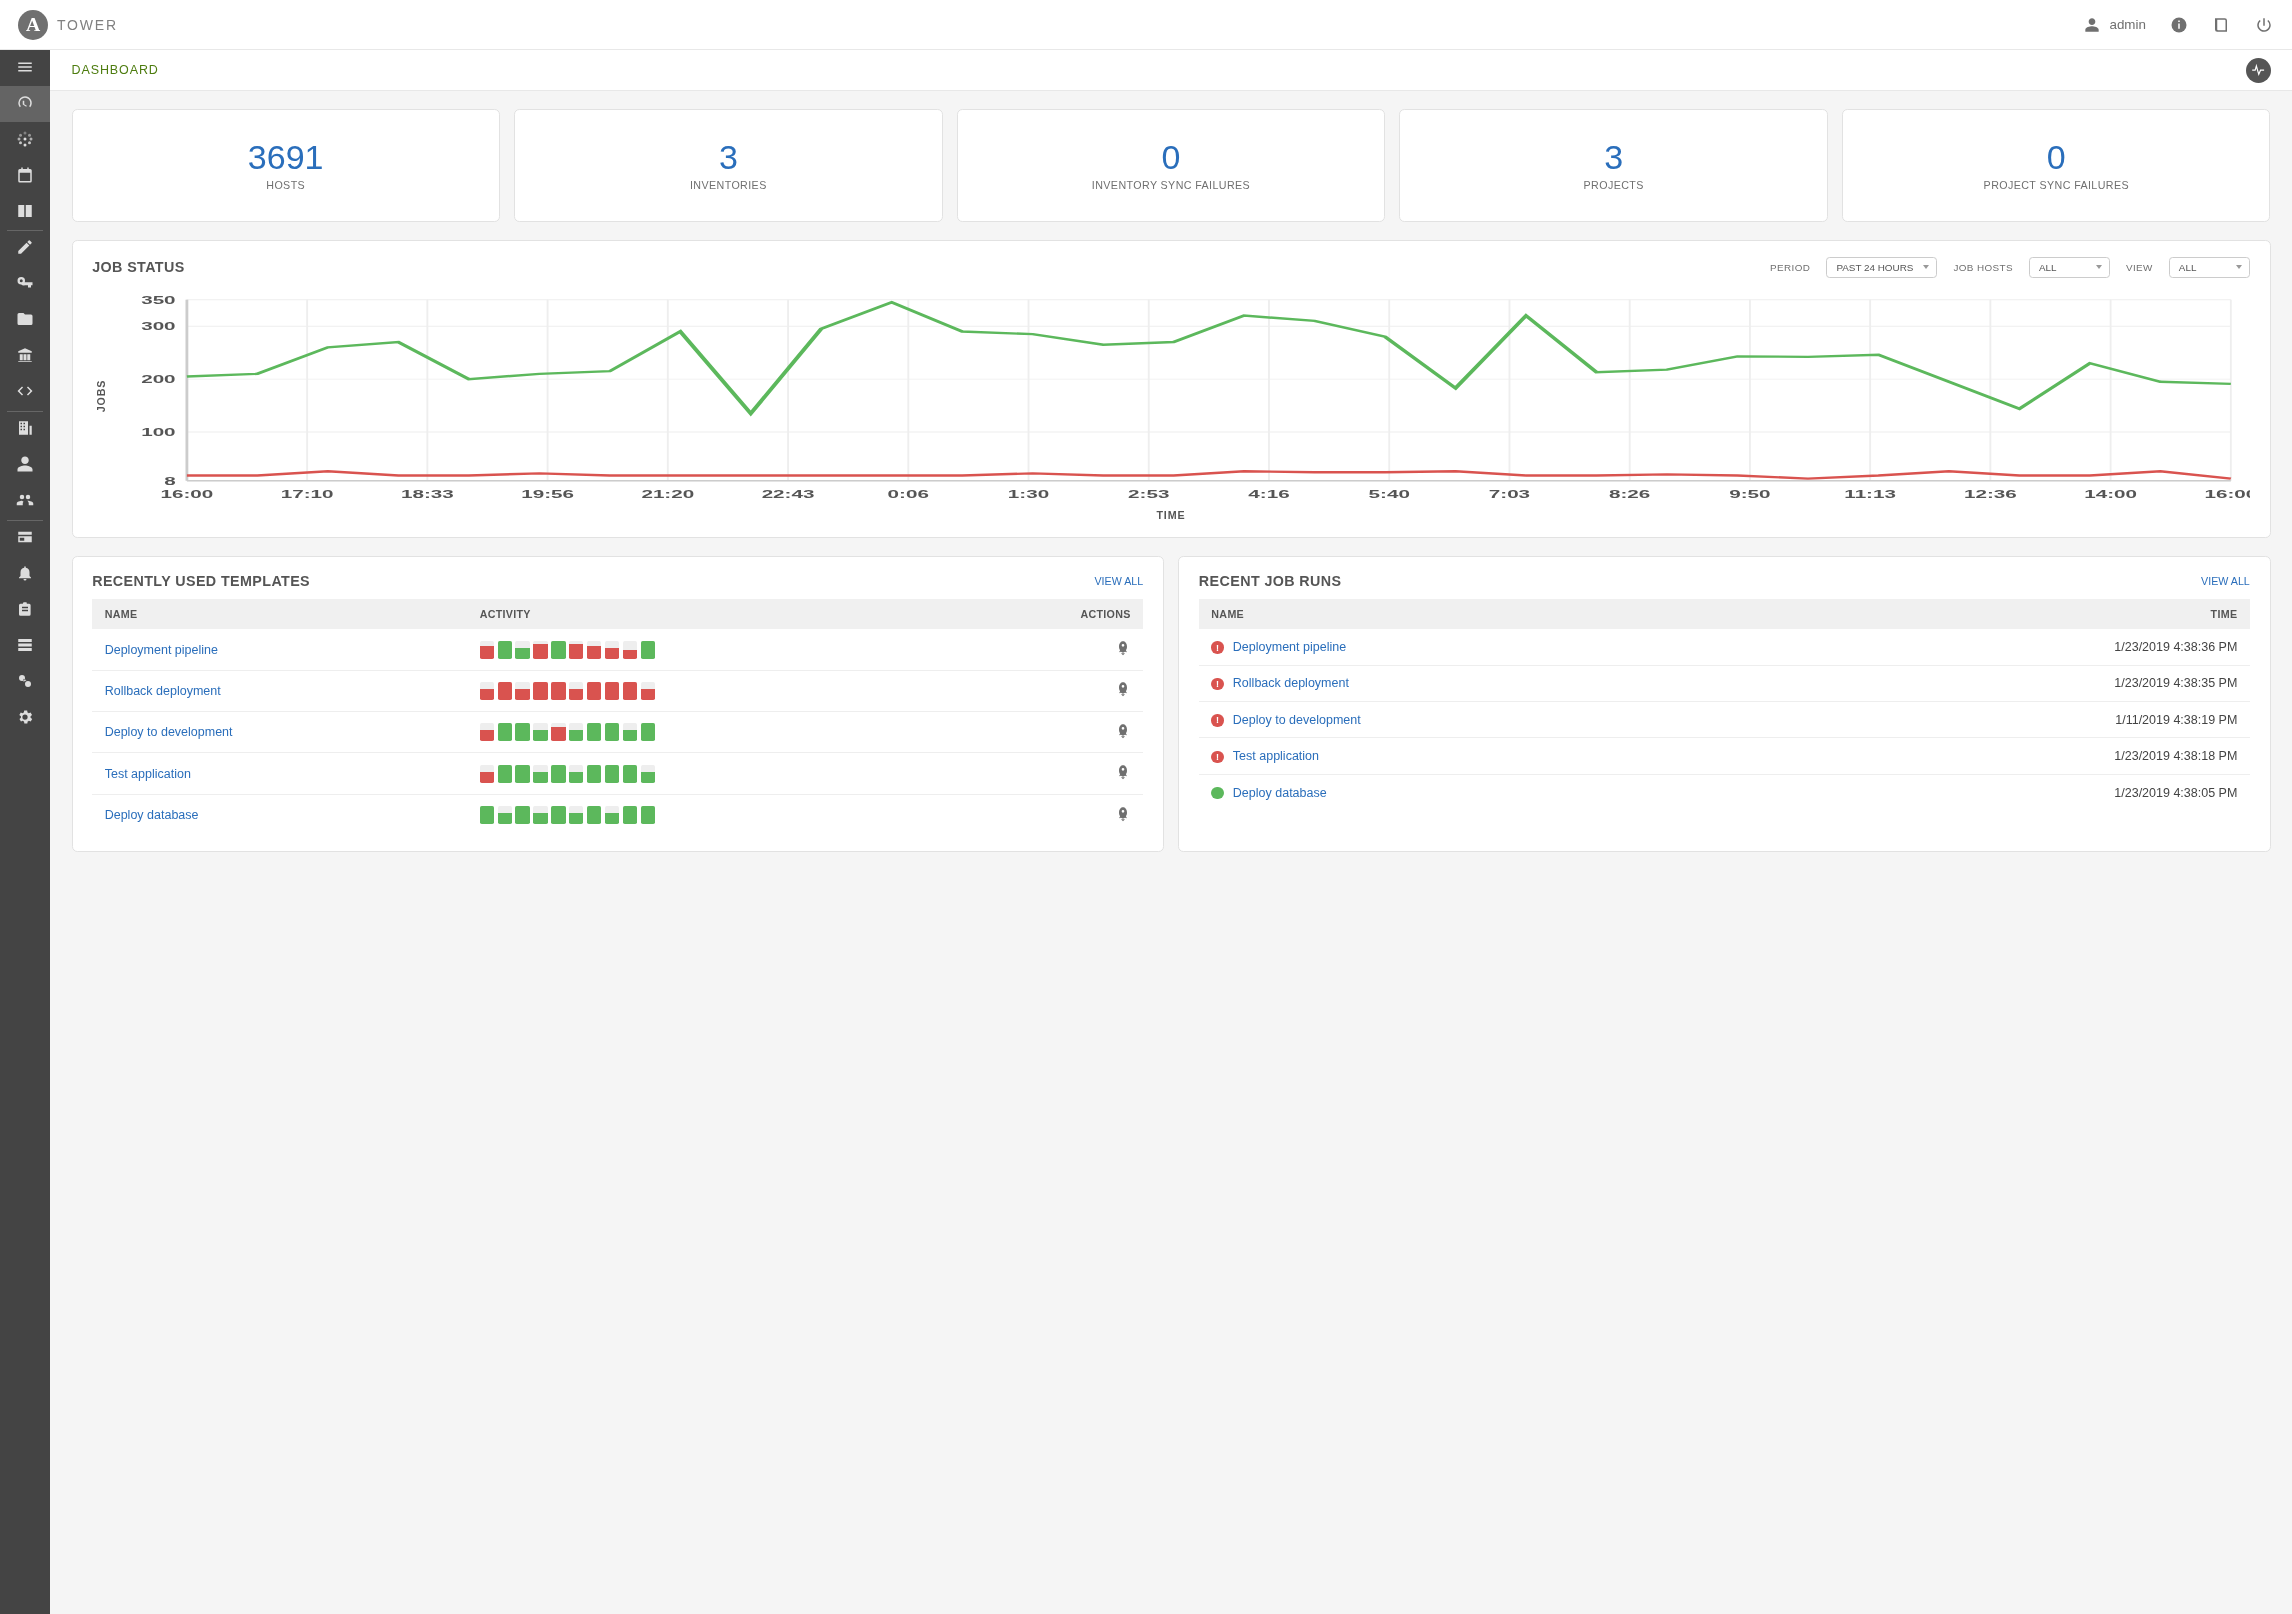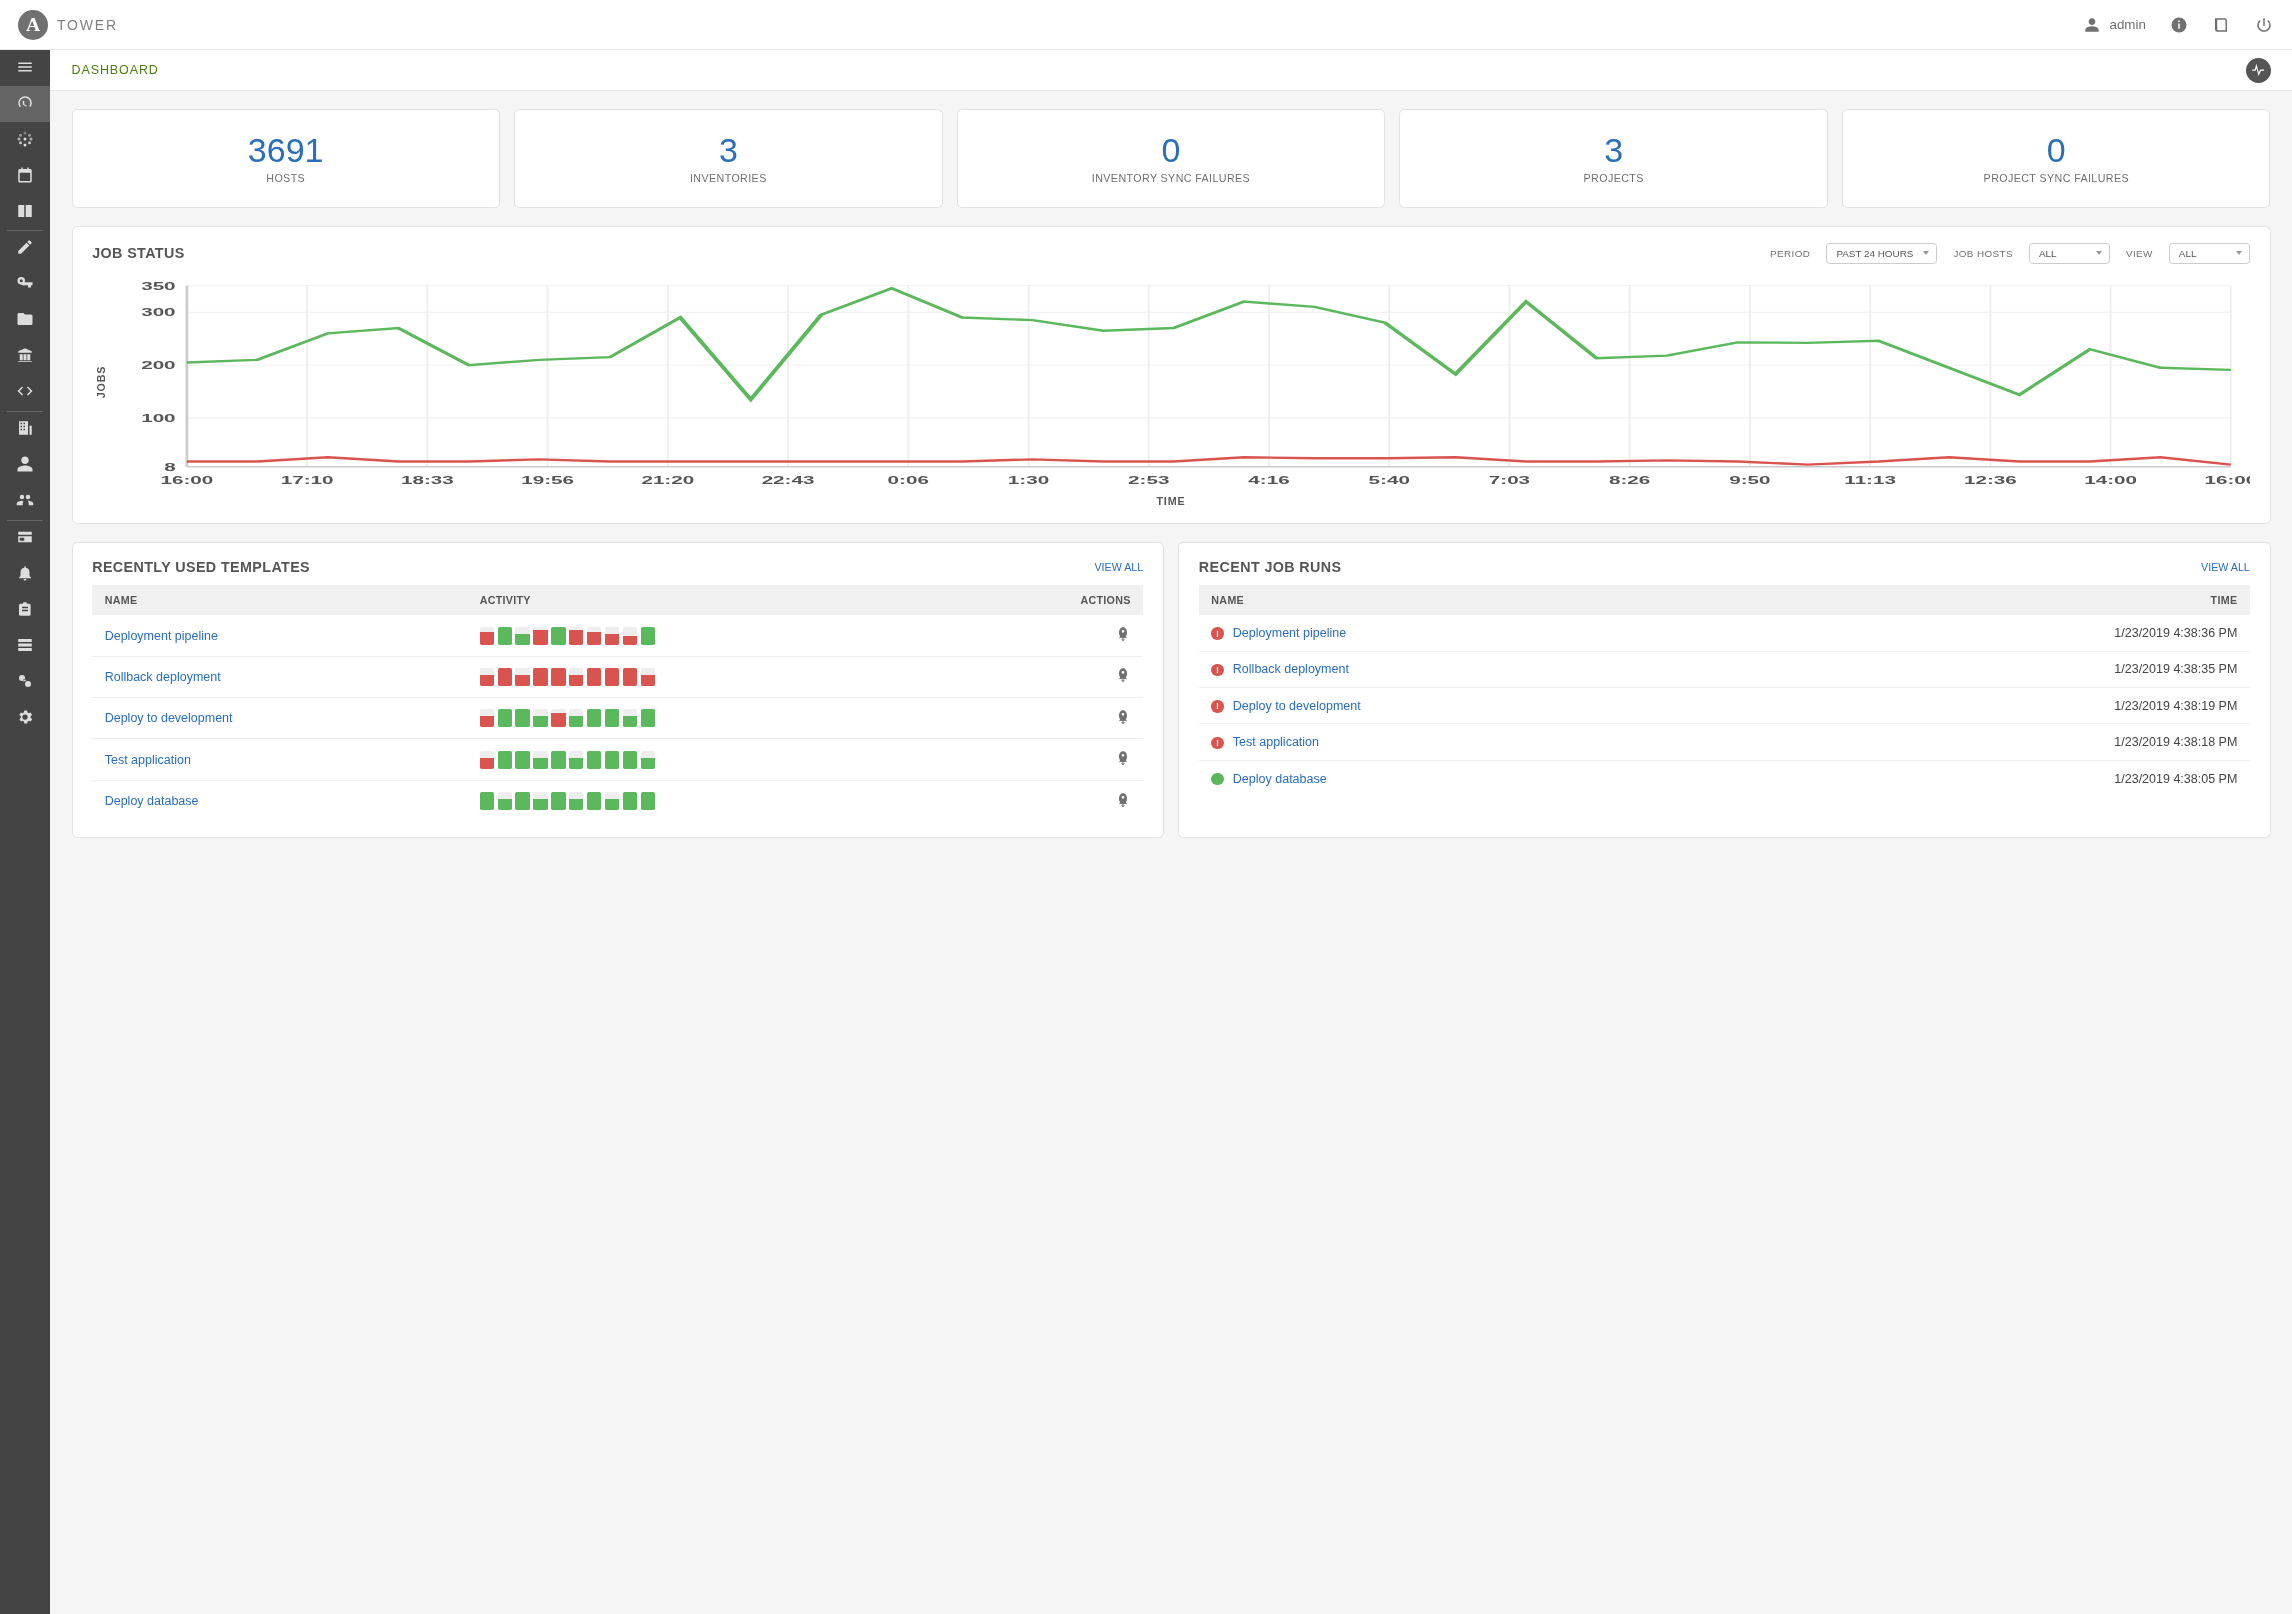--- a/index.html
+++ b/index.html
@@ -59,21 +59,21 @@
 
 .main {
   position: absolute; top: 91px; left: 50px; right: 0; bottom: 0;
   padding: 18px 21.5px; overflow: auto;
 }
 
 
 .summary-row { display: flex; gap: 14.3px; margin-bottom: 18px; }
 .summary-card {
   flex: 1; background: #fff; border: 0.9px solid #e2e2e2; border-radius: 5.4px;
-  padding: 23px 9px; text-align: center; cursor: pointer;
+  padding: 30px 9px; text-align: center; cursor: pointer;
 }
 .summary-card .val { font-size: 34px; font-weight: 300; color: #2a6ebb; line-height: 1; margin-bottom: 5.4px; }
 .summary-card .val.fail { color: #d9534f; }
 .summary-card .lbl { font-size: 10.7px; color: #707070; letter-spacing: 0.4px; }
 
 
 .panel {
   background: #fff; border: 0.9px solid #e2e2e2; border-radius: 5.4px;
   padding: 16px 19.7px; margin-bottom: 18px;
 }
@@ -656,21 +656,21 @@
               <tr>
                 <td><span class="status-dot err"></span><span class="link">Deployment pipeline</span></td>
                 <td class="right"><span class="time-text">1/23/2019 4:38:36 PM</span></td>
               </tr>
               <tr>
                 <td><span class="status-dot err"></span><span class="link">Rollback deployment</span></td>
                 <td class="right"><span class="time-text">1/23/2019 4:38:35 PM</span></td>
               </tr>
               <tr>
                 <td><span class="status-dot err"></span><span class="link">Deploy to development</span></td>
-                <td class="right"><span class="time-text">1/23/2019 4:38:19 PM</span></td>
+                <td class="right"><span class="time-text">1/11/2019 4:38:19 PM</span></td>
               </tr>
               <tr>
                 <td><span class="status-dot err"></span><span class="link">Test application</span></td>
                 <td class="right"><span class="time-text">1/23/2019 4:38:18 PM</span></td>
               </tr>
               <tr>
                 <td><span class="status-dot ok"></span><span class="link">Deploy database</span></td>
                 <td class="right"><span class="time-text">1/23/2019 4:38:05 PM</span></td>
               </tr>
             </tbody>

